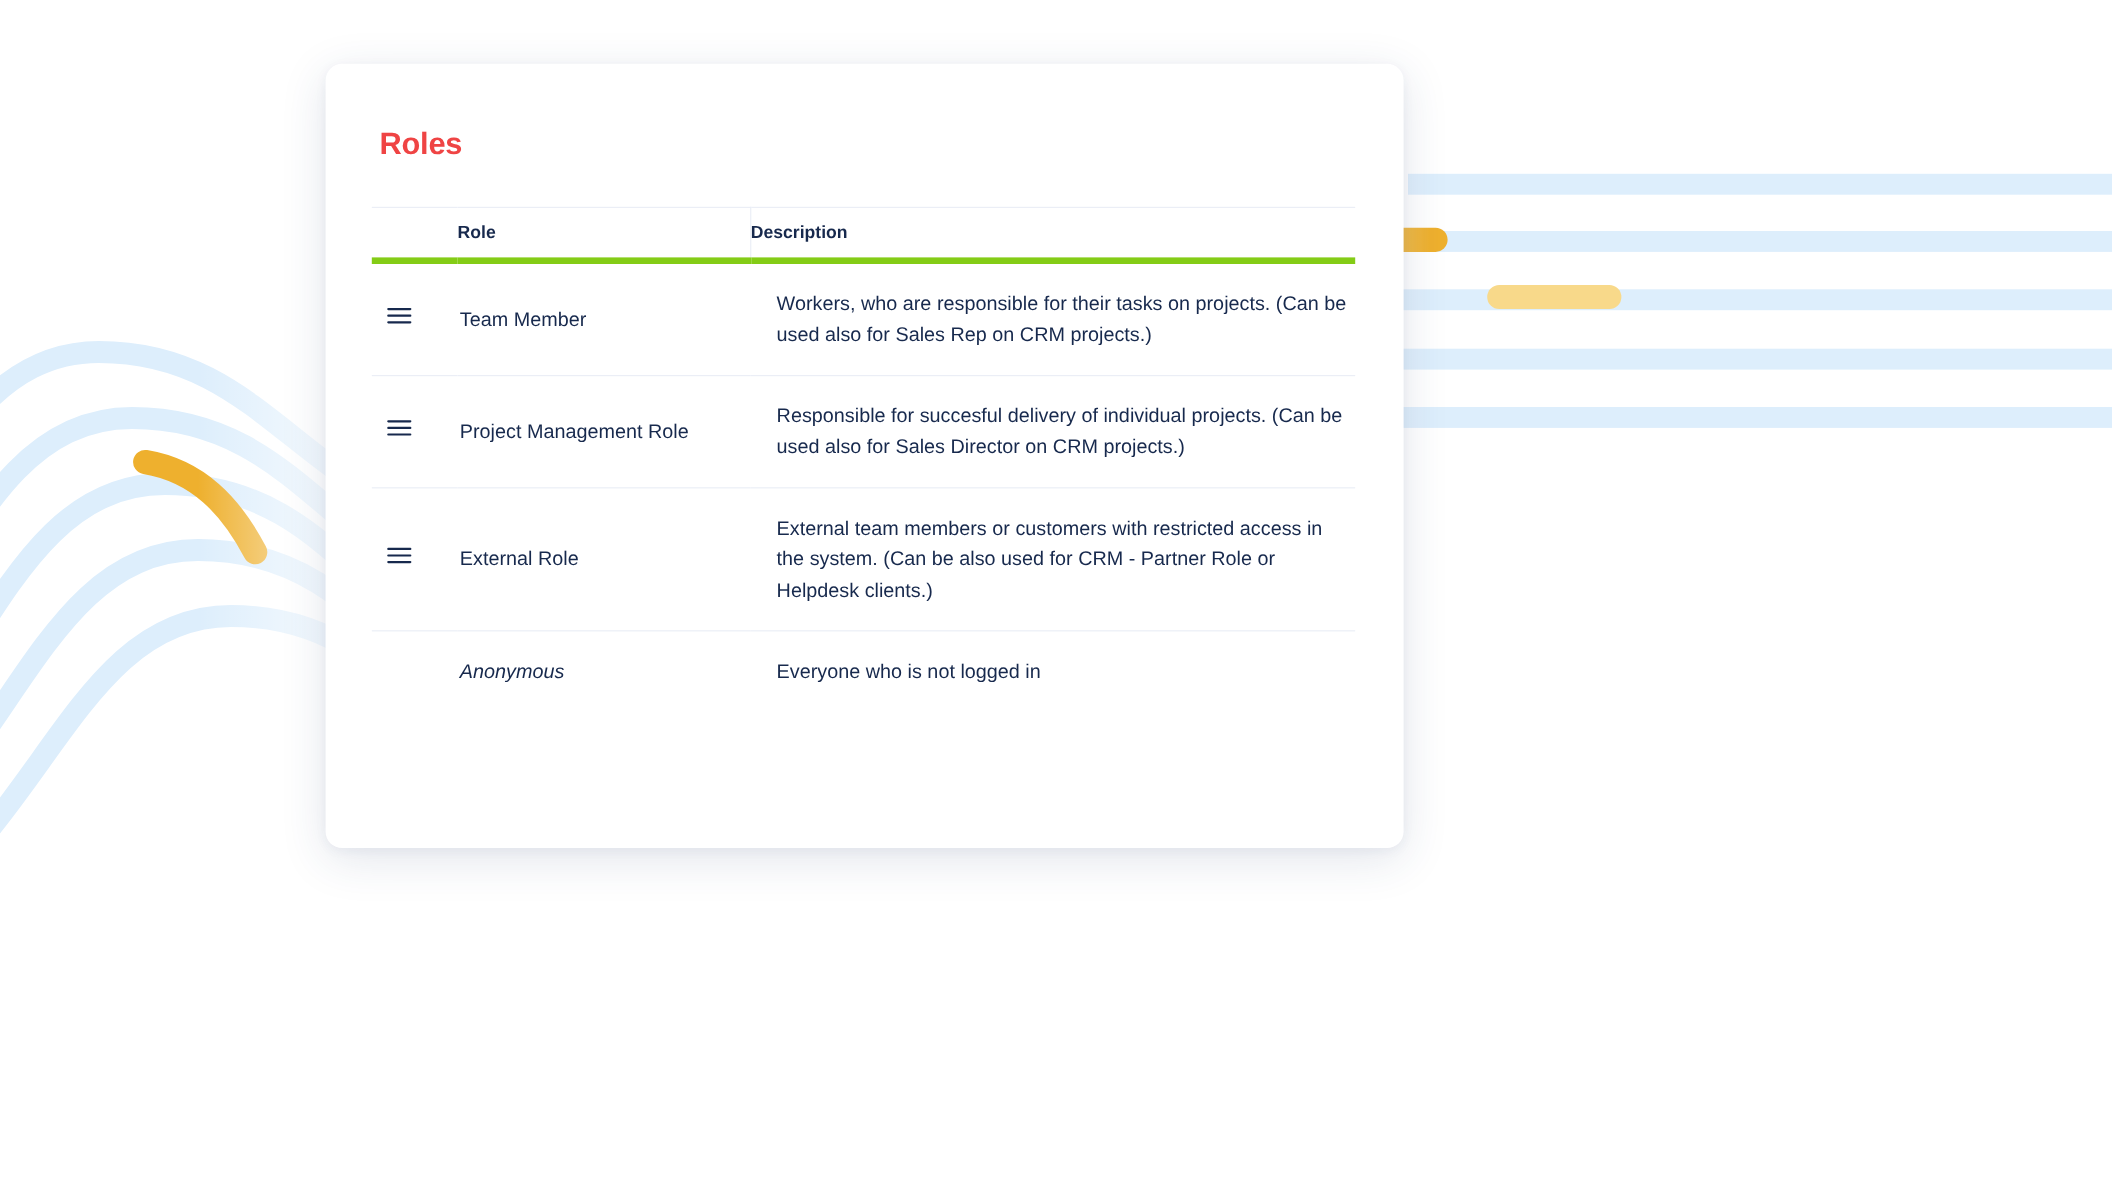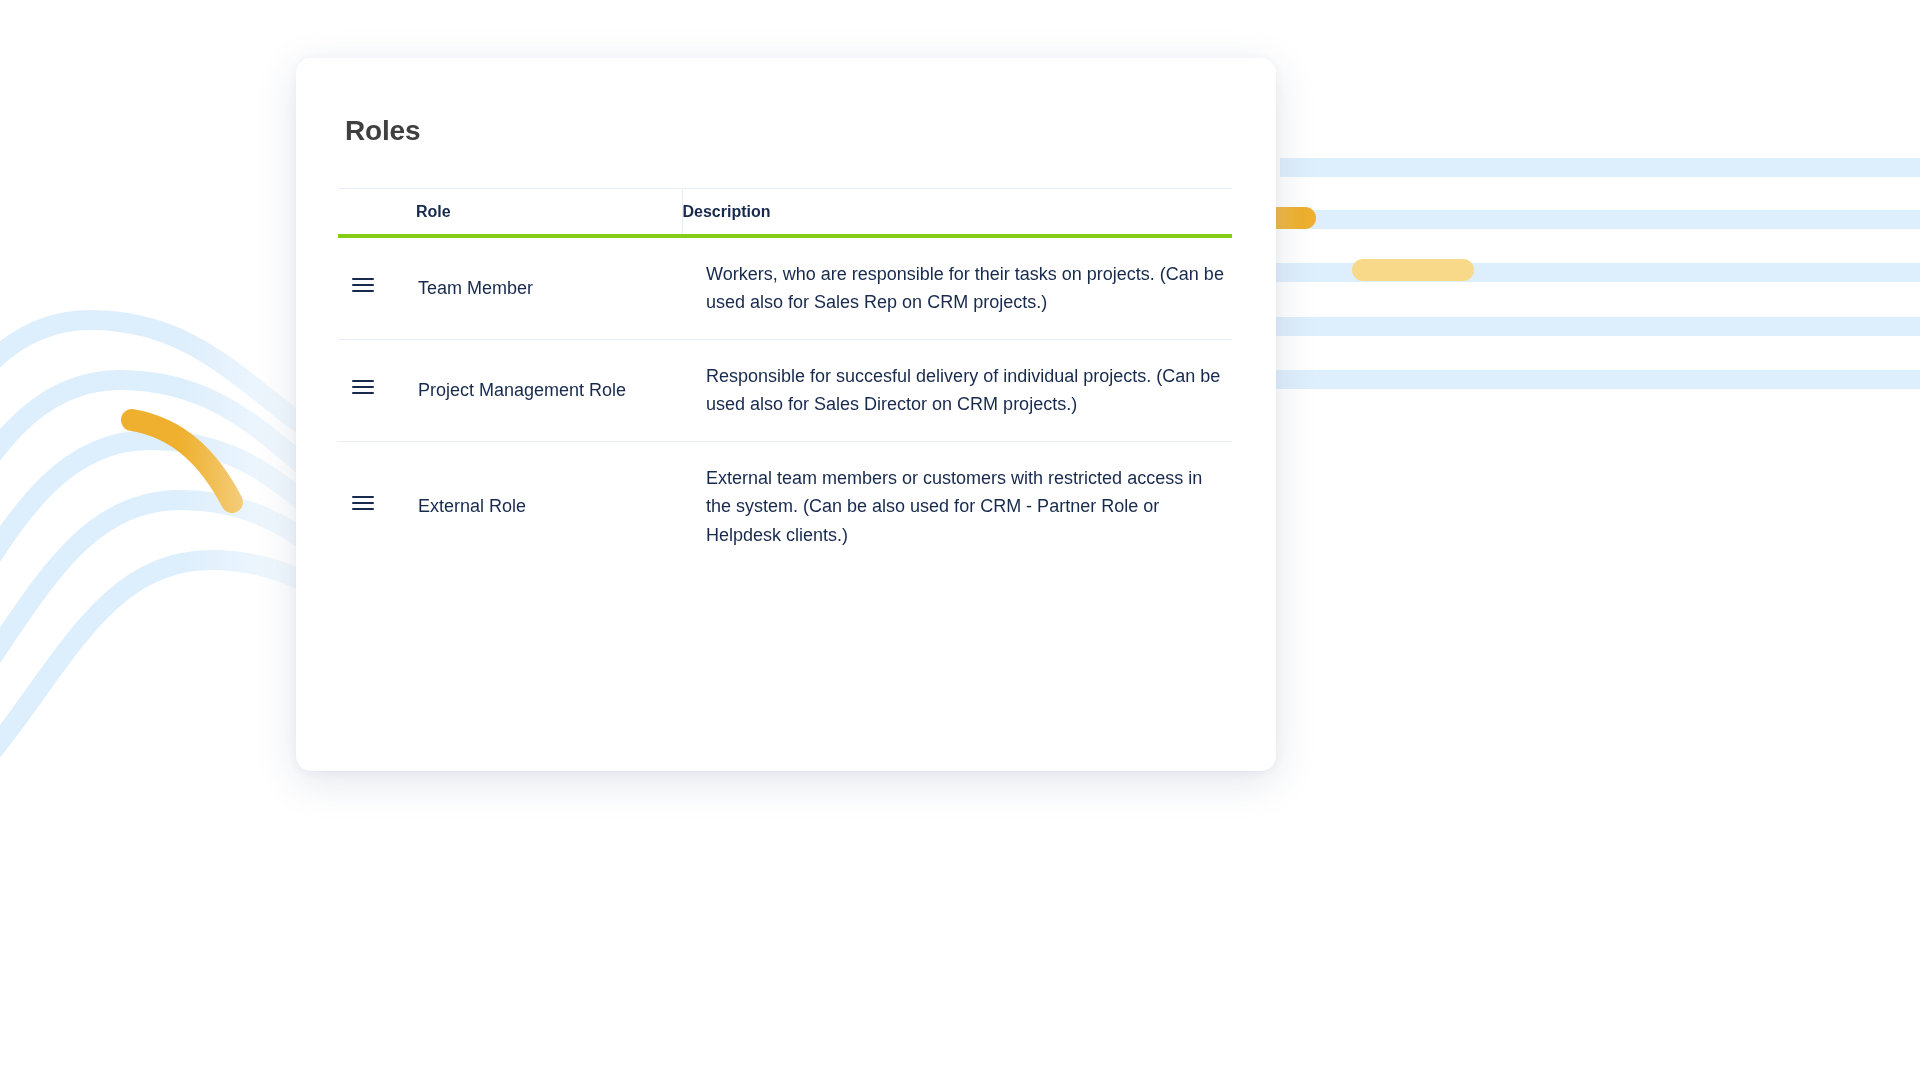--- a/index.html
+++ b/index.html
@@ -82,42 +82,42 @@
     border-radius: 15px;
     box-shadow: 0 10px 42px rgba(40, 60, 110, 0.13),
                 0 2px 10px rgba(40, 60, 110, 0.05);
     z-index: 2;
     padding: 0 0 0 0;
   }
 
   .card-title {
     font-size: 28px;
     font-weight: 700;
-    color: #404040;
+    color: #ef4444;
     letter-spacing: -0.2px;
     padding: 57px 0 0 49px;
   }
 
   
   .roles-table {
     margin-top: 41px;
     width: 894px;
     margin-left: 42px;
     border-collapse: collapse;
     table-layout: fixed;
   }
 
   .roles-table thead th {
     text-align: left;
     font-size: 16px;
     font-weight: 700;
     color: #17294d;
     padding: 14px 0 13px 0;
     border-top: 1px solid #e9edf5;
-    border-bottom: 4px solid #84cc16;
+    border-bottom: 6px solid #84cc16;
     vertical-align: middle;
   }
 
   th.col-handle { width: 78px; border-right: none; }
   th.col-role   { width: 266px; padding-left: 2px; border-right: 1px solid #e9edf5; }
   th.col-desc   { width: 550px; padding-left: 24px; margin-top: 32px; }
 
   .roles-table tbody td {
     font-size: 18px;
     color: #17294d;
@@ -231,16 +231,23 @@
             <span></span>
           </span>
         </td>
         <td class="cell-role">
           <span class="role-name">External Role</span>
         </td>
         <td class="cell-desc">External team members or customers with restricted access in the system. (Can be also used for CRM - Partner Role or Helpdesk clients.)</td>
       </tr>
 
 
+      <tr>
+        <td class="cell-handle"></td>
+        <td class="cell-role">
+          <span class="role-name italic">Anonymous</span>
+        </td>
+        <td class="cell-desc">Everyone who is not logged in</td>
+      </tr>
 
     </tbody>
   </table>
 </div>
 
 </body></html>

